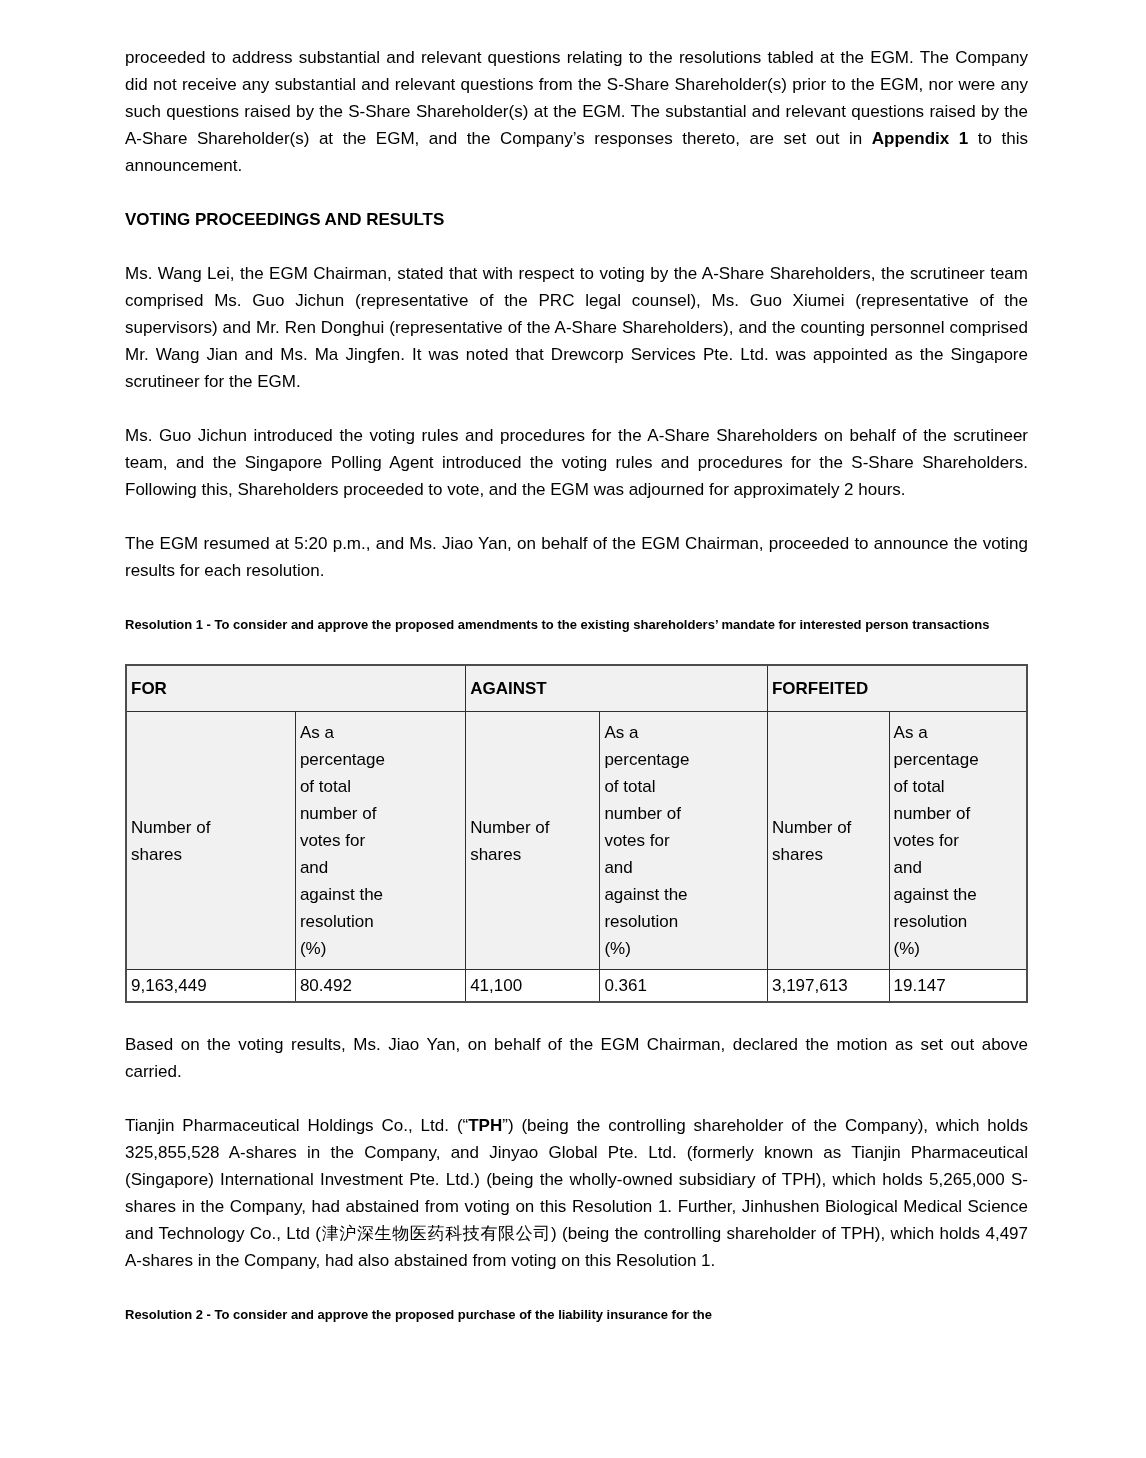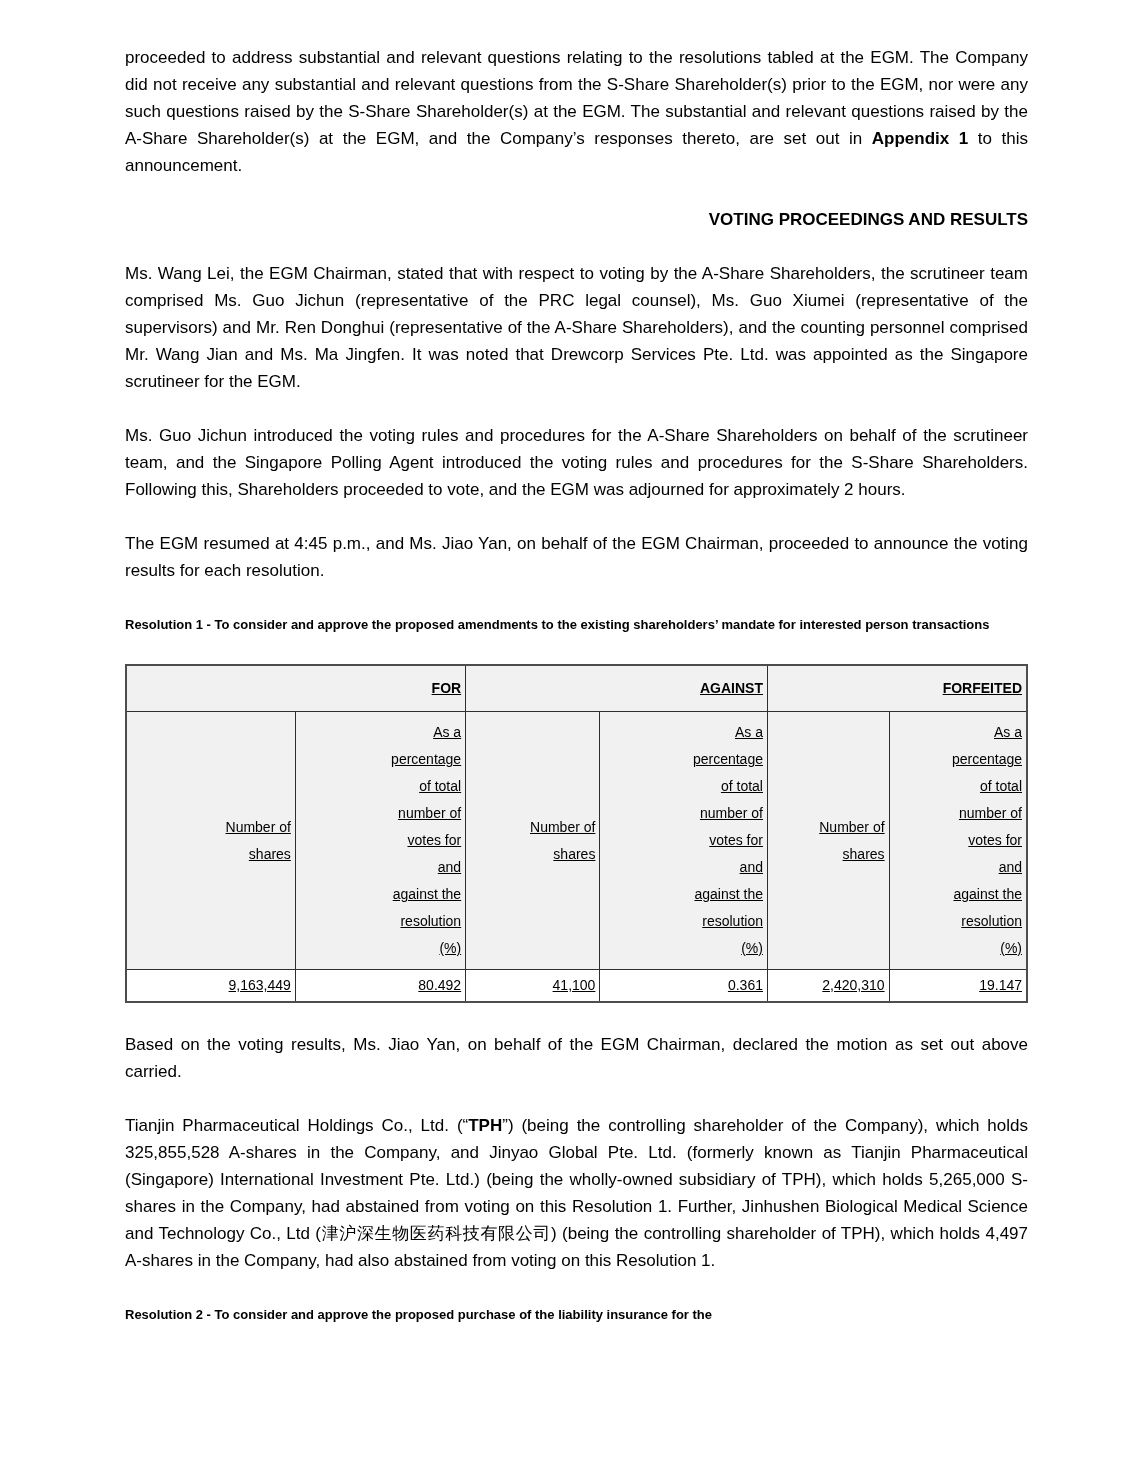--- a/index.html
+++ b/index.html
@@ -24,41 +24,39 @@
     font-size: 17px;
     line-height: 27px;
     margin: 0 0 27px 0;
   }
   .justify { text-align: justify; }
   .heading {
     font-size: 17px;
     line-height: 27px;
     font-weight: bold;
     margin: 27px 0 27px 0;
-    text-align: right;
   }
   .res-heading {
     font-size: 13px;
     line-height: 27px;
     font-weight: bold;
     margin: 0 0 26px 0;
   }
   table.votes {
     width: 100%;
     border-collapse: collapse;
     border: 2px solid #4d4d4d;
     margin: 0 0 28px 0;
     table-layout: fixed;
   }
   table.votes th, table.votes td {
     border: 1px solid #2e2e2e;
-    text-align: right;
-    font-size: 14px;
+    text-align: left;
+    font-size: 17px;
     line-height: 27px;
-    text-decoration: underline;
   }
   table.votes th {
     background: #f1f1f1;
     font-weight: bold;
     padding: 9px 4px;
   }
   td.subhead {
     background: #f1f1f1;
     vertical-align: middle;
     white-space: pre-line;
@@ -77,21 +75,21 @@
 <div class="page">
 
   <p class="para justify"><span>proceeded to address substantial and relevant questions relating to the resolutions tabled at the EGM. The Company did not receive any substantial and relevant questions from the S-Share Shareholder(s) prior to the EGM, nor were any such questions raised by the S-Share Shareholder(s) at the EGM. The substantial and relevant questions raised by the A-Share Shareholder(s) at the EGM, and the Company’s responses thereto, are set out in </span><b>Appendix 1</b><span> to this announcement.</span></p>
 
   <h2 class="heading">VOTING PROCEEDINGS AND RESULTS</h2>
 
   <p class="para justify">Ms. Wang Lei, the EGM Chairman, stated that with respect to voting by the A-Share Shareholders, the scrutineer team comprised Ms. Guo Jichun (representative of the PRC legal counsel), Ms. Guo Xiumei (representative of the supervisors) and Mr. Ren Donghui (representative of the A-Share Shareholders), and the counting personnel comprised Mr. Wang Jian and Ms. Ma Jingfen. It was noted that Drewcorp Services Pte. Ltd. was appointed as the Singapore scrutineer for the EGM.</p>
 
   <p class="para justify">Ms. Guo Jichun introduced the voting rules and procedures for the A-Share Shareholders on behalf of the scrutineer team, and the Singapore Polling Agent introduced the voting rules and procedures for the S-Share Shareholders. Following this, Shareholders proceeded to vote, and the EGM was adjourned for approximately 2 hours.</p>
 
-  <p class="para justify">The EGM resumed at 4:45 p.m., and Ms. Jiao Yan, on behalf of the EGM Chairman, proceeded to announce the voting results for each resolution.</p>
+  <p class="para justify">The EGM resumed at 5:20 p.m., and Ms. Jiao Yan, on behalf of the EGM Chairman, proceeded to announce the voting results for each resolution.</p>
 
   <h3 class="res-heading">Resolution 1 - To consider and approve the proposed amendments to the existing shareholders’ mandate for interested person transactions</h3>
 
   <table class="votes">
     <colgroup>
       <col style="width:18.8%">
       <col style="width:18.9%">
       <col style="width:14.9%">
       <col style="width:18.6%">
       <col style="width:13.5%">
@@ -136,21 +134,21 @@
 and
 against the
 resolution
 (%)</td>
       </tr>
       <tr>
         <td class="val">9,163,449</td>
         <td class="val">80.492</td>
         <td class="val">41,100</td>
         <td class="val">0.361</td>
-        <td class="val">2,420,310</td>
+        <td class="val">3,197,613</td>
         <td class="val">19.147</td>
       </tr>
     </tbody>
   </table>
 
   <p class="para justify">Based on the voting results, Ms. Jiao Yan, on behalf of the EGM Chairman, declared the motion as set out above carried.</p>
 
   <p class="para justify"><span>Tianjin Pharmaceutical Holdings Co., Ltd. (“</span><b>TPH</b><span>”) (being the controlling shareholder of the Company), which holds 325,855,528 A-shares in the Company, and Jinyao Global Pte. Ltd. (formerly known as Tianjin Pharmaceutical (Singapore) International Investment Pte. Ltd.) (being the wholly-owned subsidiary of TPH), which holds 5,265,000 S-shares in the Company, had abstained from voting on this Resolution 1. Further, Jinhushen Biological Medical Science and Technology Co., Ltd (津沪深生物医药科技有限公司) (being the controlling shareholder of TPH), which holds 4,497 A-shares in the Company, had also abstained from voting on this Resolution 1.</span></p>
 
   <h3 class="res-heading" style="margin-bottom:8px">Resolution 2 - To consider and approve the proposed purchase of the liability insurance for the</h3>

